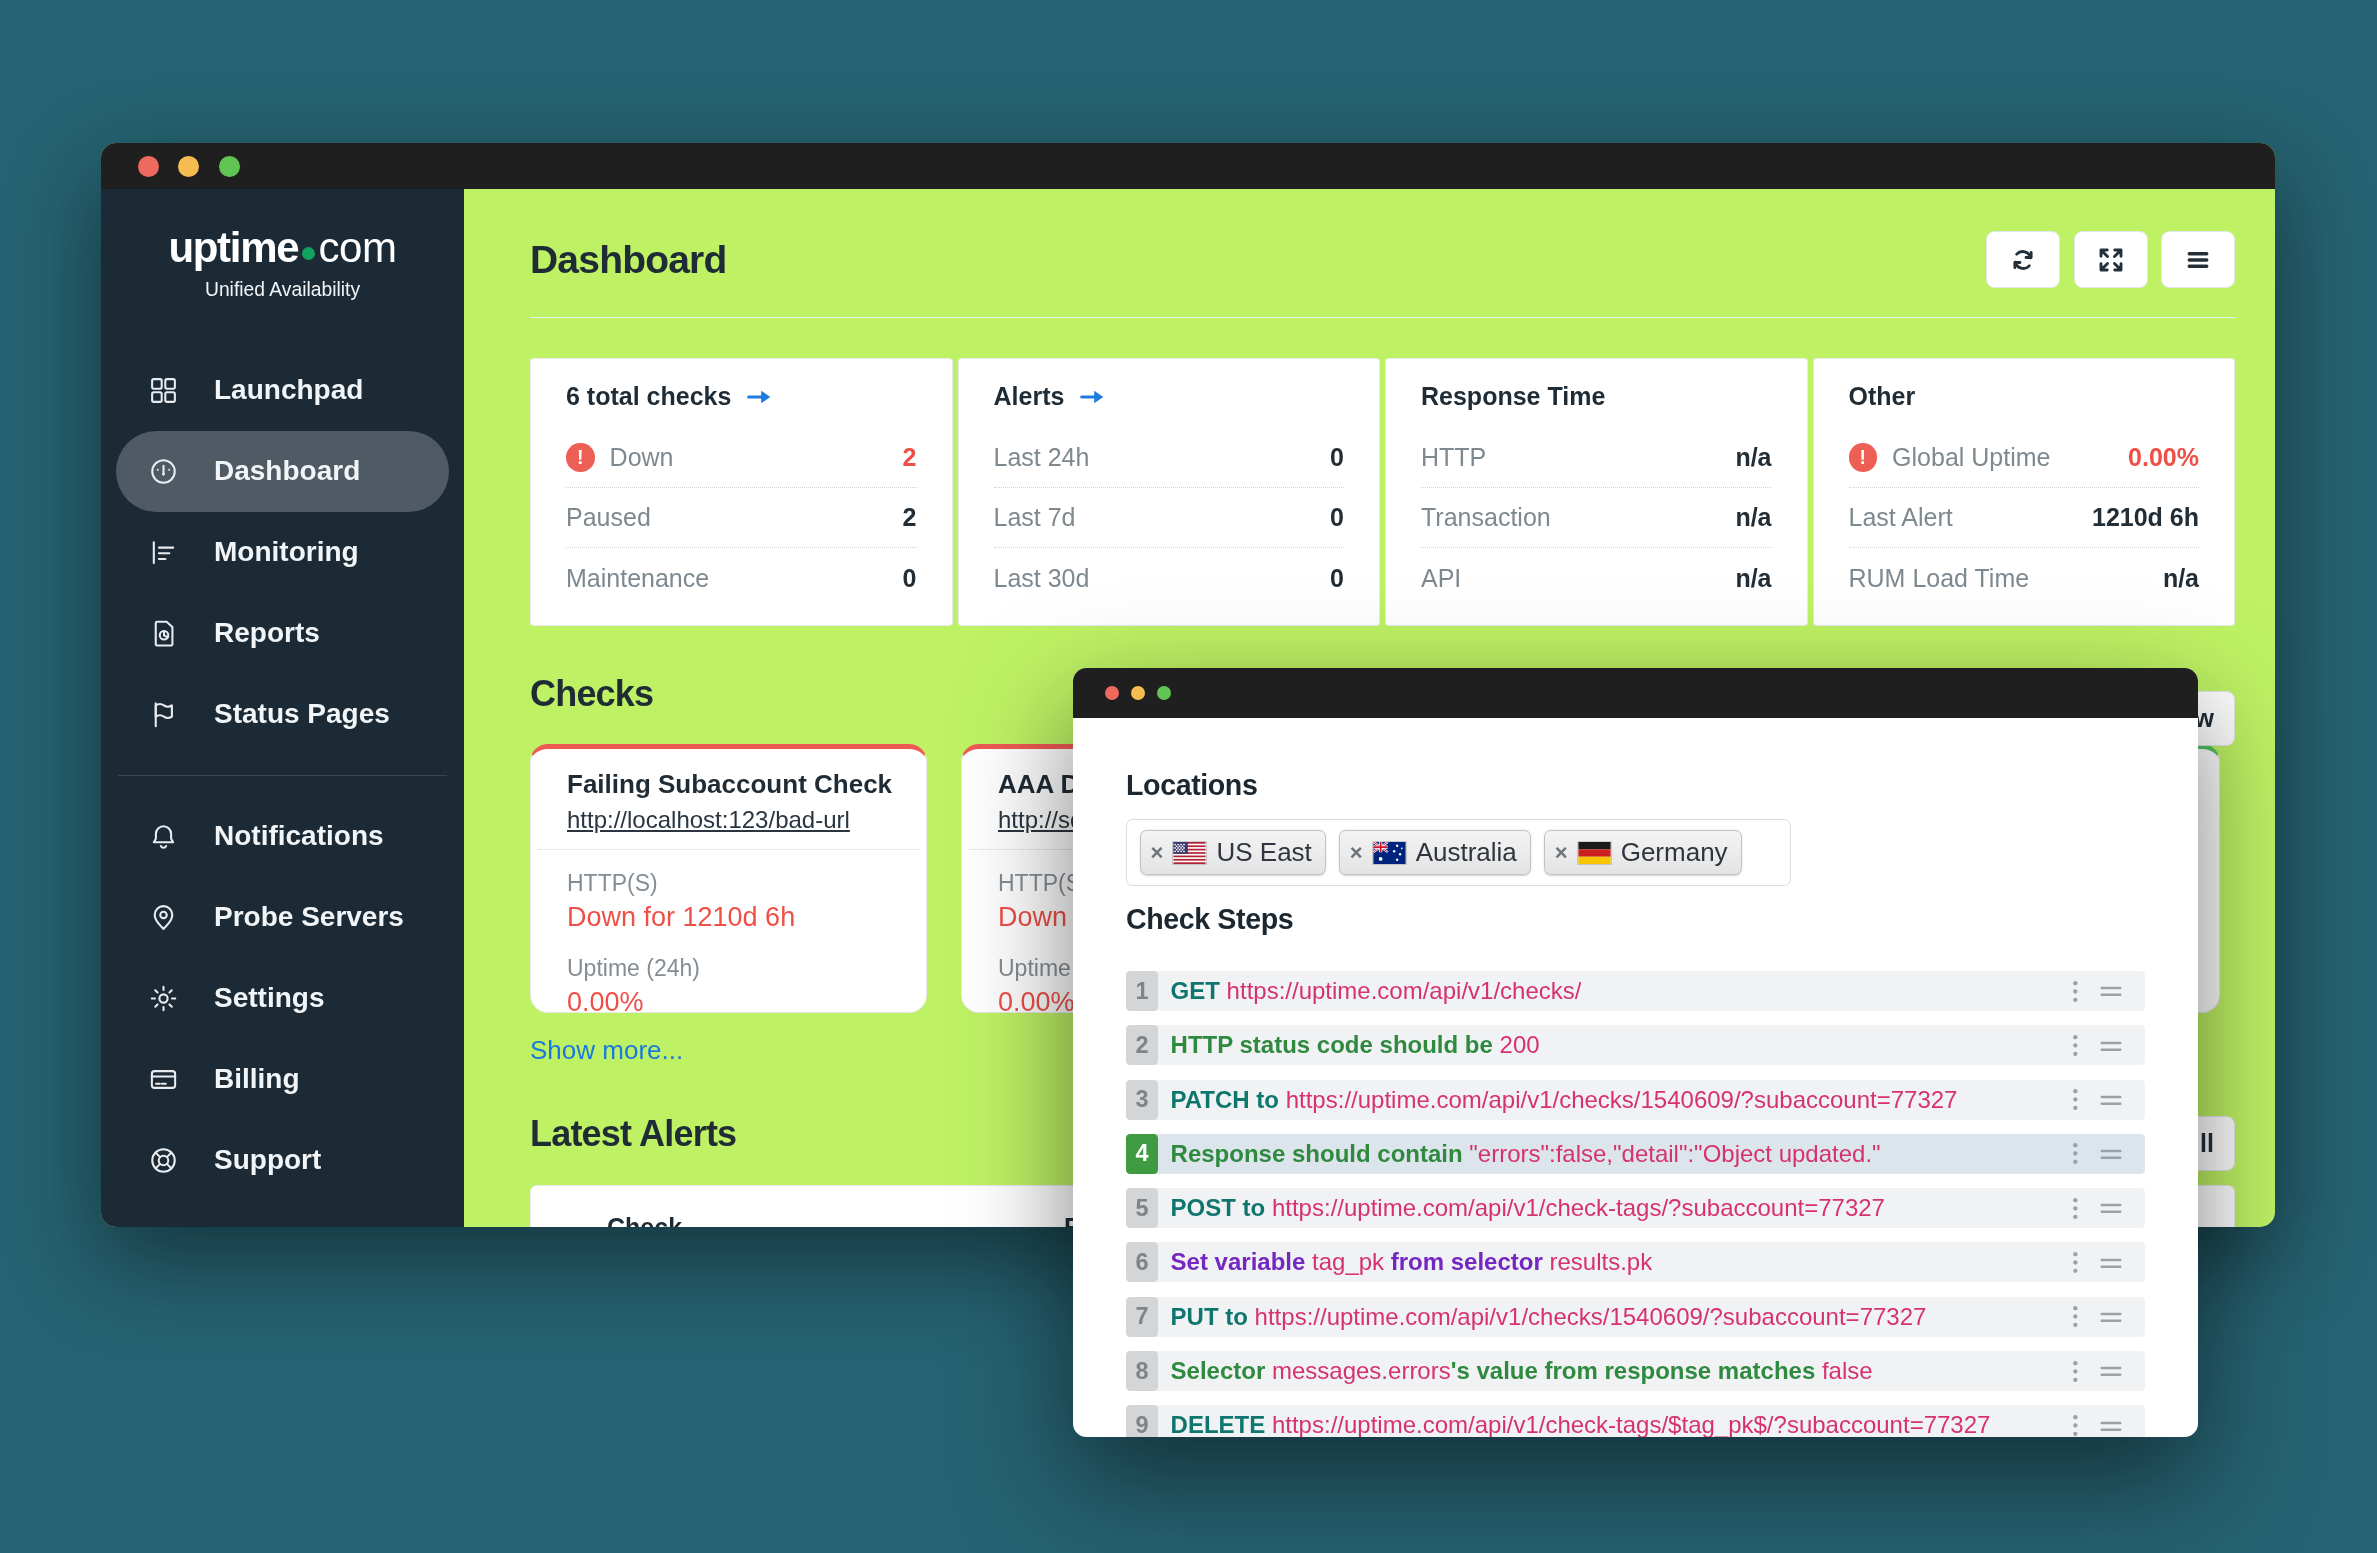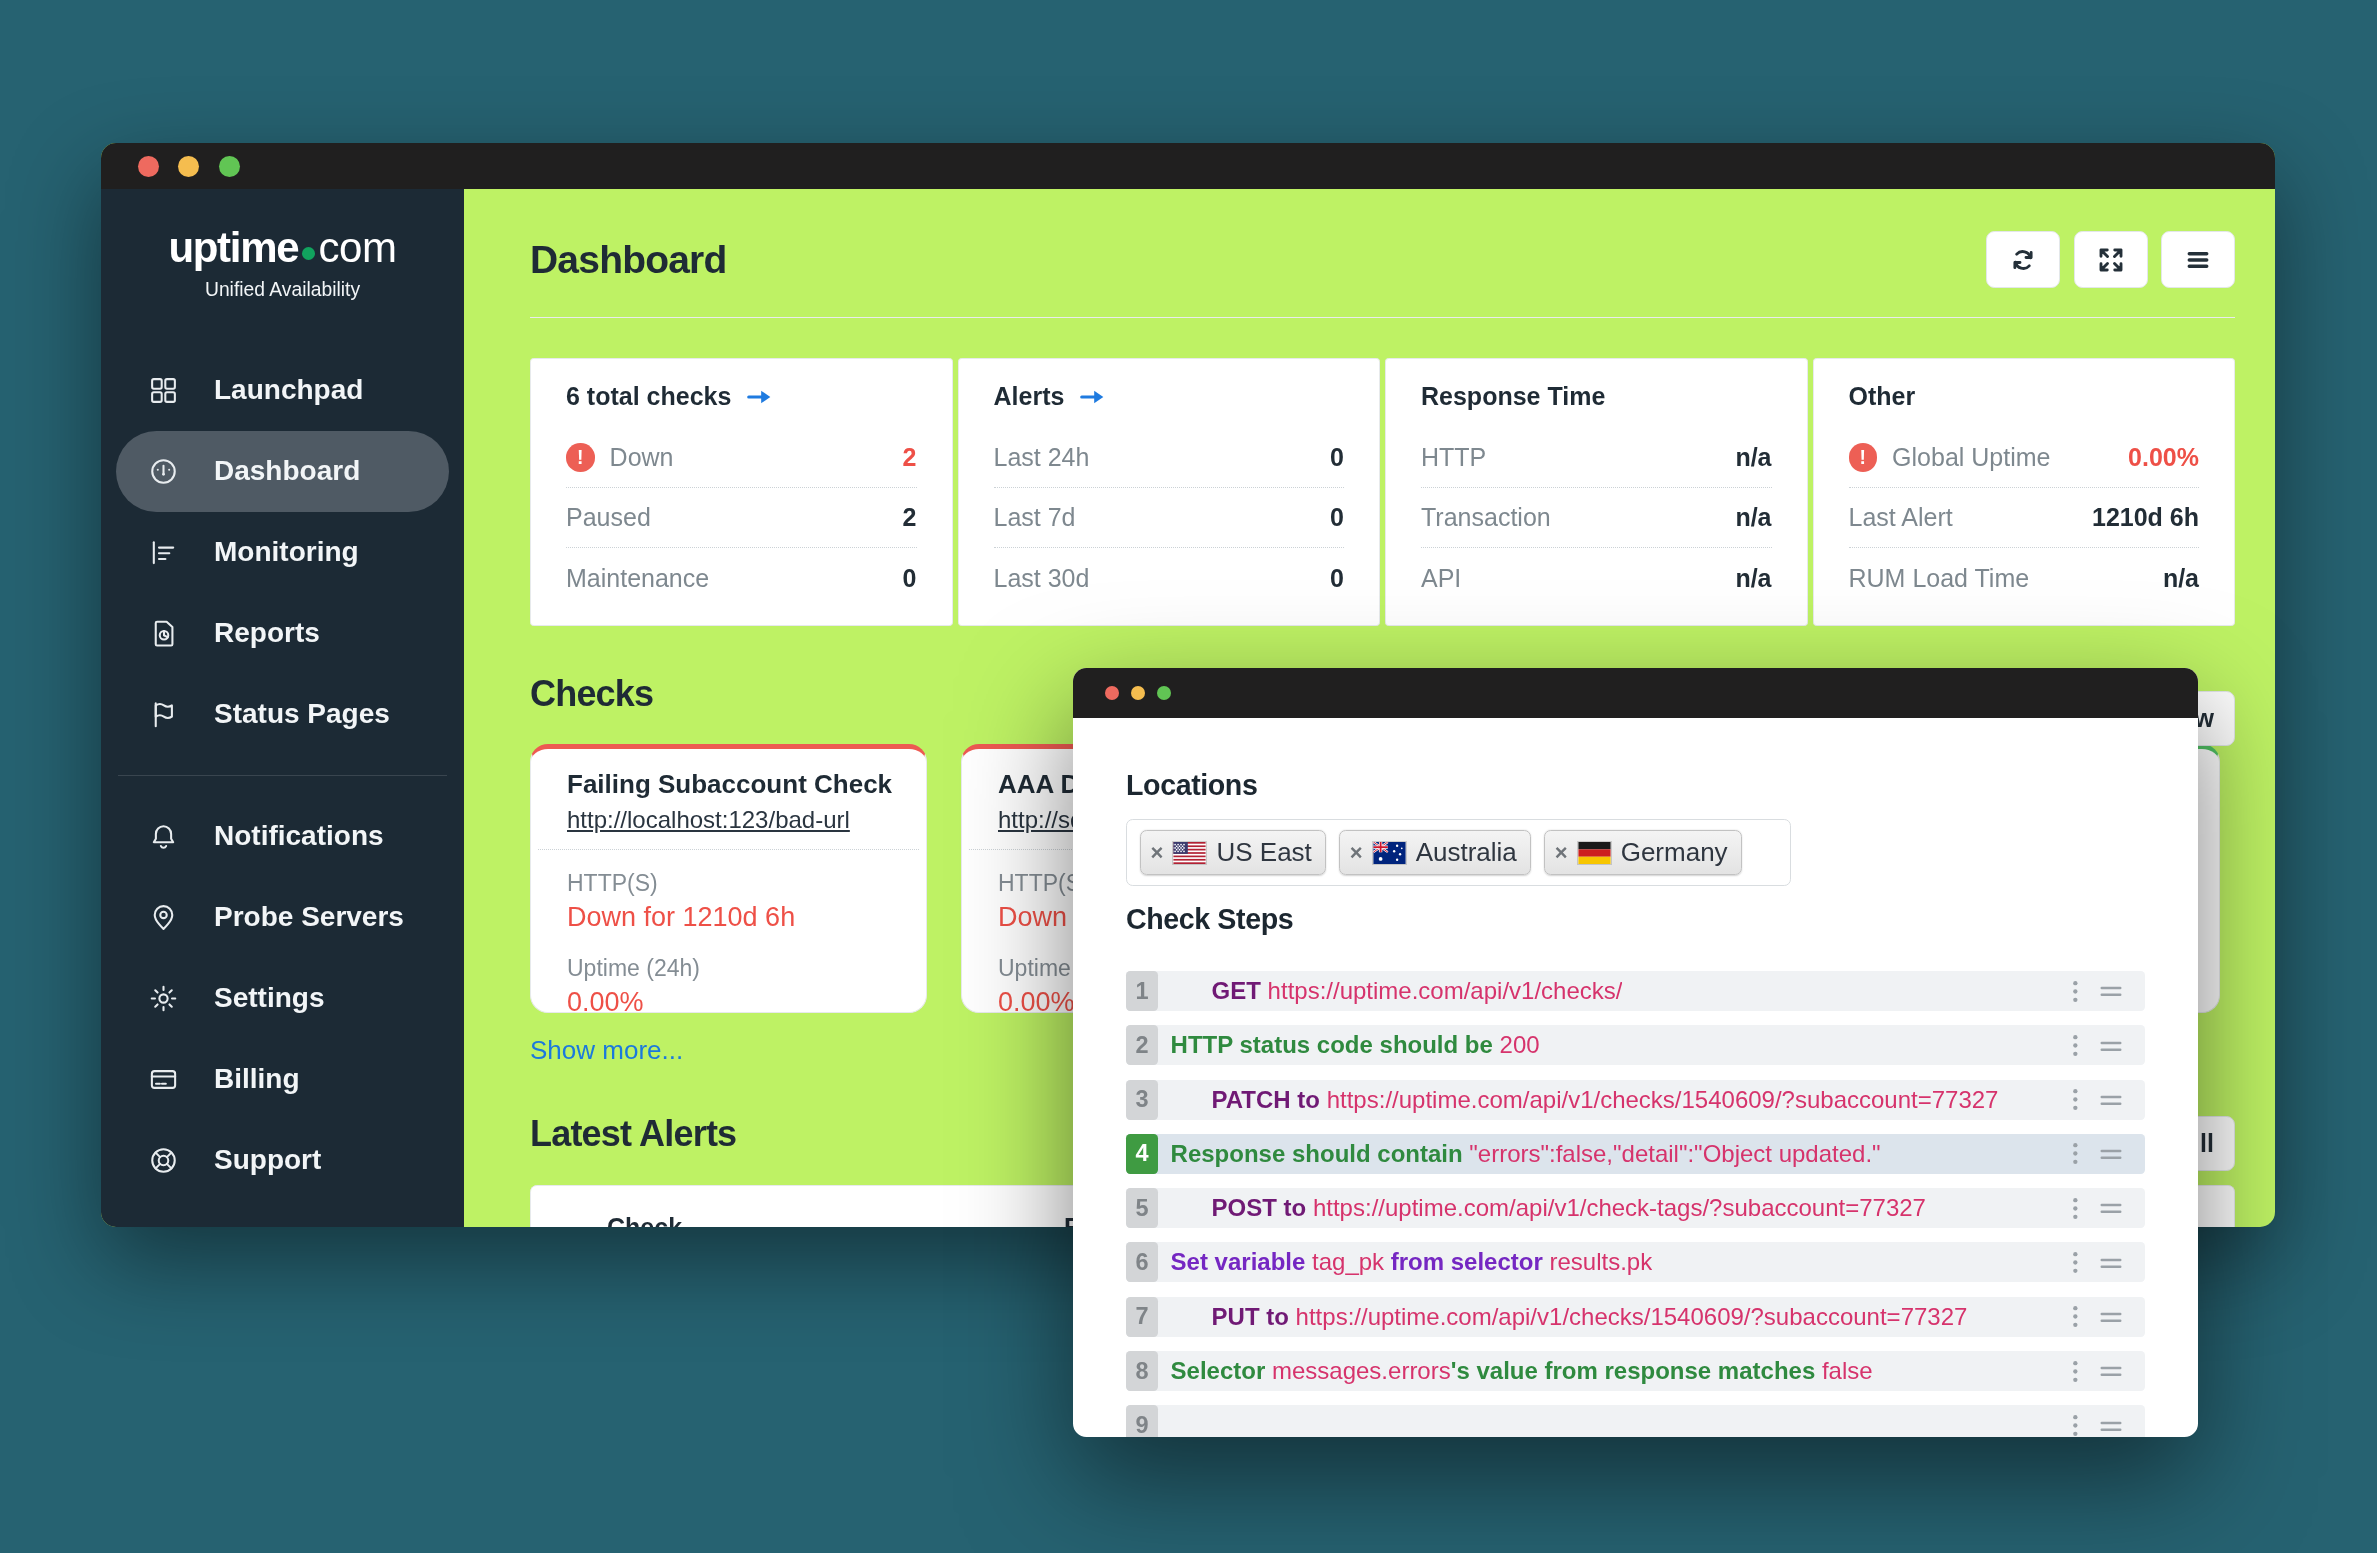--- a/index.html
+++ b/index.html
@@ -99,21 +99,21 @@
   .tag-label { font-size:26px; font-weight:500; color:#2f3640; }
   .steps-h { margin-top:17px; }
   .steps { margin-top:35px; }
   .step-row { height:40px; margin-bottom:14.3px; background:#f0f2f4; border-radius:4.2px;
     display:flex; align-items:center; position:relative; padding-right:105px; cursor:grab; }
   .step-row.active { background:#dce4ec; }
   .step-num { width:32px; align-self:stretch; flex:none; background:#d3d5d7; border-radius:4.2px;
     color:#7f8488; font-size:23.5px; font-weight:700; display:flex; align-items:center; justify-content:center; }
   .step-row.active .step-num { background:#3f9b42; color:#fff; }
   .step-text { margin-left:12.6px; font-size:24px; white-space:nowrap; overflow:hidden; }
-  .sg-blue { color:#701a75; font-weight:700;margin-left:41px; }
+  .sg-blue { color:#0f766e; font-weight:700; }
   .sg-green { color:#2f8a3f; font-weight:700; }
   .sg-purple { color:#7527c2; font-weight:700; }
   .sg-pink { color:#d6336c; font-weight:500; }
   .step-kebab { position:absolute; right:66px; top:7.6px; cursor:pointer; }
   .step-grip { position:absolute; right:23.5px; top:14.3px; cursor:grab; }
 </style>
 </head>
 <body>
 
 <div class="stage">
@@ -623,20 +623,21 @@
                 <circle cx="4" cy="5" r="2.6" fill="#9aa1a7"></circle>
                 <circle cx="4" cy="15" r="2.6" fill="#9aa1a7"></circle>
                 <circle cx="4" cy="25" r="2.6" fill="#9aa1a7"></circle>
               </svg></span>
     <span class="step-grip"><svg width="22" height="12.6" viewBox="0 0 26 15" stroke="#9aa1a7" stroke-width="3" stroke-linecap="round">
                 <path d="M2 3.5h22M2 11.5h22"></path>
               </svg></span>
           </div>
           <div class="step-row">
     <span class="step-num">9</span>
+    <span class="step-text"><span class="sg-blue">DELETE </span><span class="sg-pink">https://uptime.com/api/v1/check-tags/$tag_pk$/?subaccount=77327</span></span>
     <span class="step-kebab"><svg width="6.7" height="25" viewBox="0 0 8 30">
                 <circle cx="4" cy="5" r="2.6" fill="#9aa1a7"></circle>
                 <circle cx="4" cy="15" r="2.6" fill="#9aa1a7"></circle>
                 <circle cx="4" cy="25" r="2.6" fill="#9aa1a7"></circle>
               </svg></span>
     <span class="step-grip"><svg width="22" height="12.6" viewBox="0 0 26 15" stroke="#9aa1a7" stroke-width="3" stroke-linecap="round">
                 <path d="M2 3.5h22M2 11.5h22"></path>
               </svg></span>
           </div>
         </div>

